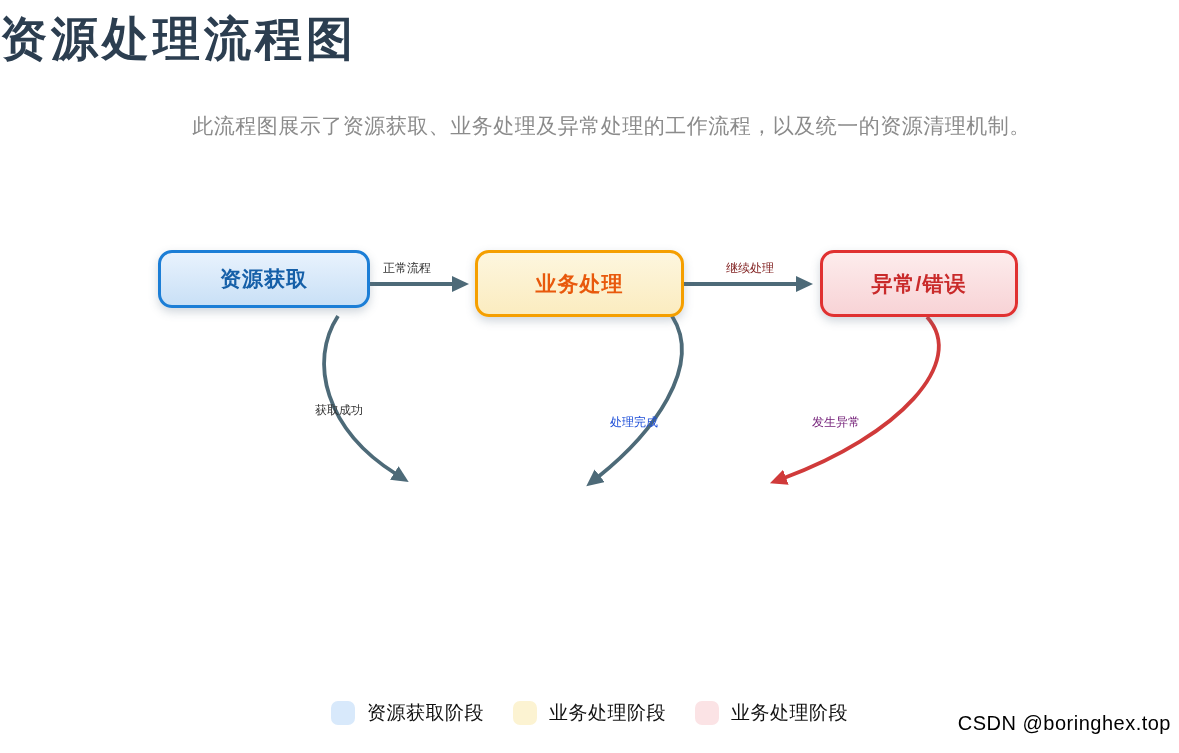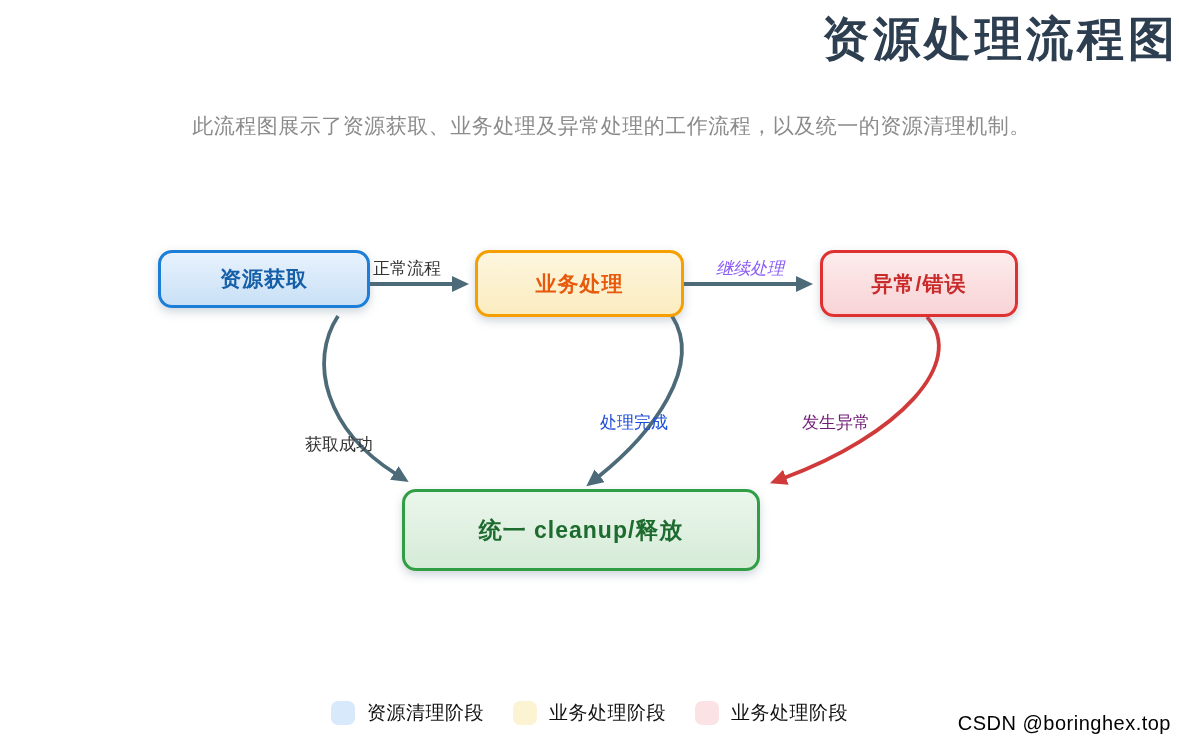--- a/index.html
+++ b/index.html
@@ -6,21 +6,21 @@
   body { font-family: "Liberation Sans", "DejaVu Sans", sans-serif; }
   .canvas {
     position: relative;
     width: 1179px;
     height: 753px;
     background: #ffffff;
     overflow: hidden;
   }
   .page-title {
     position: absolute; top: 8px; left: 0; right: 0;
-    text-align: right;
+    text-align: left;
     font-size: 47px; font-weight: 700; letter-spacing: 4px;
   }
   .page-subtitle {
     position: absolute; top: 112px; left: 0; right: 0;
     text-align: center;
     font-size: 21px; letter-spacing: 0.5px;
   }
   .edges-svg { position: absolute; left: 0; top: 0; }
   .node {
     position: absolute;
@@ -32,26 +32,26 @@
     box-sizing: border-box;
     letter-spacing: 1px;
   }
   .node-acquire { left: 129px; top: 250px; width: 212px; height: 58px; font-size: 21px; margin-left: 29px; }
   .node-process { left: 475px; top: 250px; width: 209px; height: 67px; font-size: 21px; justify-content: center; }
   .node-error   { left: 820px; top: 250px; width: 198px; height: 67px; font-size: 21px; }
   .node-cleanup { left: 402px; top: 489px; width: 358px; height: 82px; font-size: 23px; }
   .edge-label {
     position: absolute;
     transform: translate(-50%, -50%);
-    font-size: 17px;
+    font-size: 12px;
     white-space: nowrap;
   }
   .el-normal   { left: 407px; top: 268px; }
   .el-continue { left: 750px; top: 268px; }
-  .el-acquire  { left: 339px; top: 444px; text-align: right; }
+  .el-acquire  { left: 339px; top: 410px; text-align: right; }
   .el-process  { left: 634px; top: 422px; }
   .el-except   { left: 836px; top: 422px; }
   .legend {
     position: absolute; left: 0; right: 0; top: 700px;
     display: flex; justify-content: center; align-items: center;
     gap: 29px;
   }
   .legend-item { display: flex; align-items: center; gap: 12px; }
   .legend-swatch {
     width: 24px; height: 24px; border-radius: 7px;
@@ -89,34 +89,31 @@
 
   <div class="node node-acquire" style="border-color: rgb(28, 126, 214); background: linear-gradient(rgb(232, 242, 253), rgb(201, 224, 246)); color: rgb(21, 95, 168);">
     <span>资源获取</span>
   </div>
   <div class="node node-process" style="border-color: rgb(245, 159, 0); background: linear-gradient(rgb(253, 246, 222), rgb(251, 236, 192)); color: rgb(232, 89, 12);">
     <span>业务处理</span>
   </div>
   <div class="node node-error" style="border-color: rgb(224, 49, 49); background: linear-gradient(rgb(253, 236, 236), rgb(248, 211, 214)); color: rgb(201, 42, 42);">
     <span>异常/错误</span>
   </div>
-  <div class="node node-cleanup" style="border-color: rgb(47, 158, 68); background: linear-gradient(rgb(234, 246, 235), rgb(214, 235, 216)); color: rgb(29, 107, 47);">
-    <span>统一 cleanup/释放</span>
-  </div>
 
   <div class="edge-label el-normal" style="color: rgb(51, 51, 51);">正常流程</div>
-  <div class="edge-label el-continue" style="color: #8b5cf6; font-style: italic;">继续处理</div>
+  <div class="edge-label el-continue" style="color: #7f1d1d;">继续处理</div>
   <div class="edge-label el-acquire" style="color: rgb(51, 51, 51);">获取成功</div>
   <div class="edge-label el-process" style="color: #1d4ed8;">处理完成</div>
   <div class="edge-label el-except" style="color: #701a75; text-align: center;">发生异常</div>
 
   <div class="legend">
     <div class="legend-item">
       <span class="legend-swatch" style="background: rgb(216, 233, 251);"></span>
-      <span class="legend-label">资源清理阶段</span>
+      <span class="legend-label">资源获取阶段</span>
     </div>
     <div class="legend-item">
       <span class="legend-swatch" style="background: rgb(252, 243, 210);"></span>
       <span class="legend-label">业务处理阶段</span>
     </div>
     <div class="legend-item">
       <span class="legend-swatch" style="background: rgb(251, 227, 229);"></span>
       <span class="legend-label">业务处理阶段</span>
     </div>
   </div>

